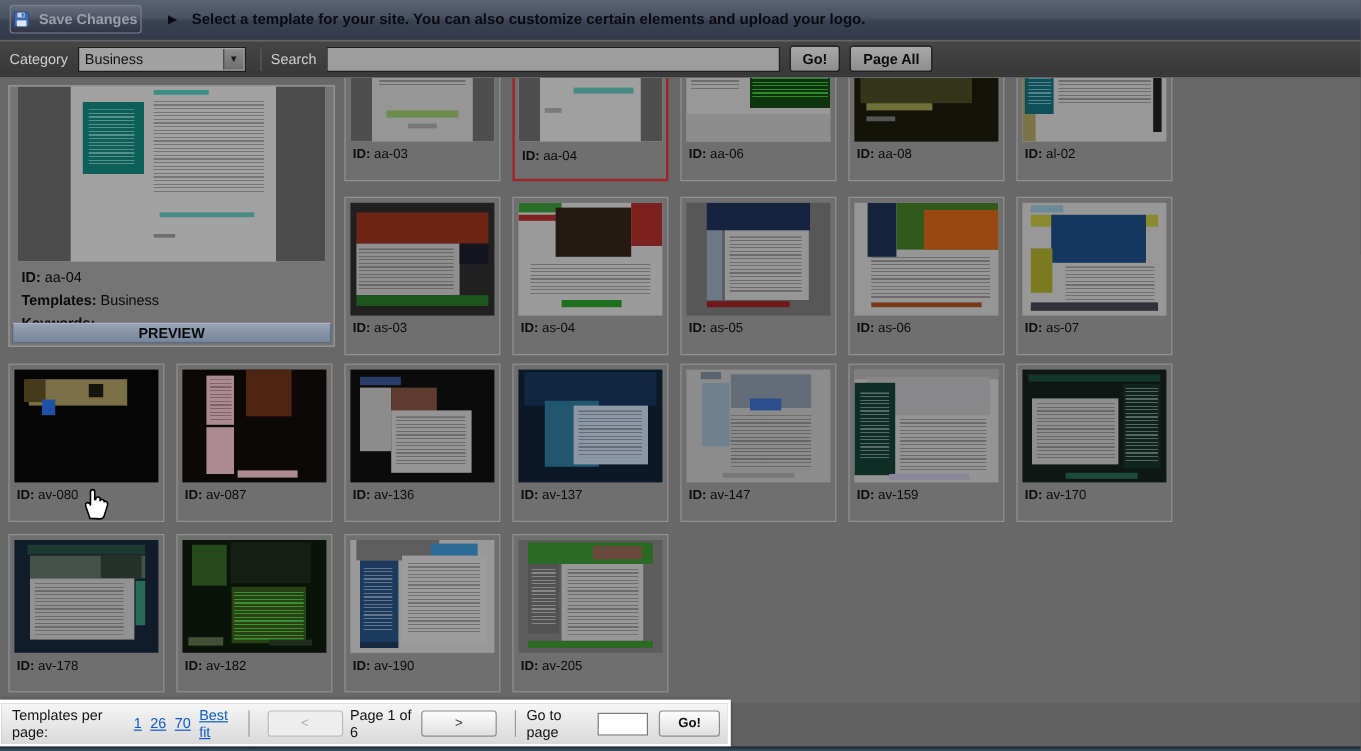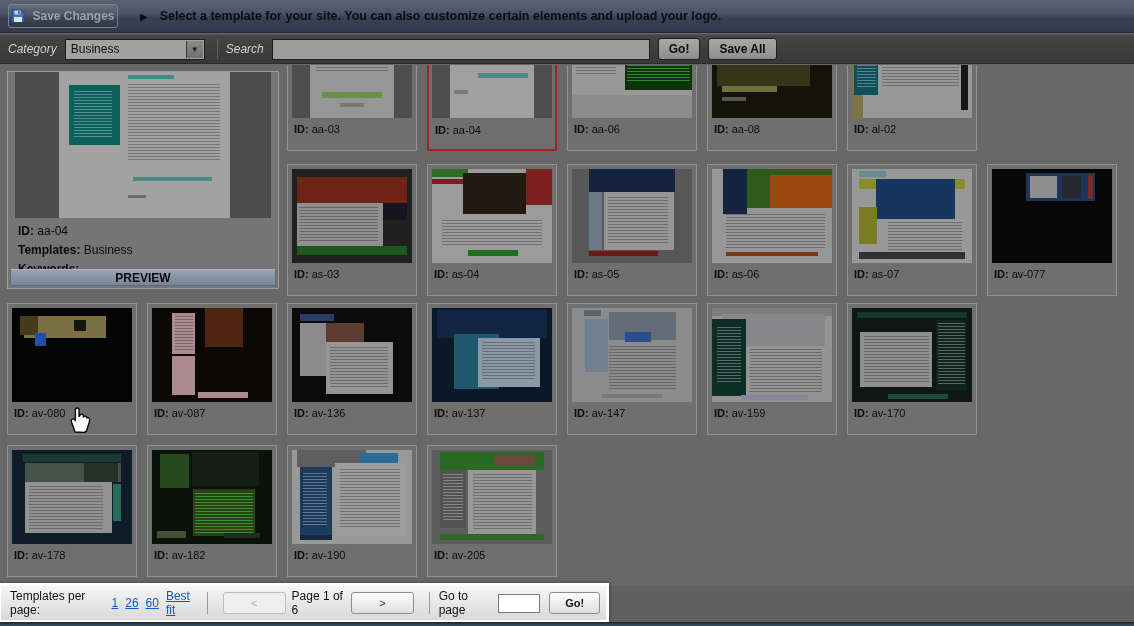--- a/index.html
+++ b/index.html
@@ -27,21 +27,21 @@
   #instr-arrow { margin-left:22px; color:#0b0b12; font-size:10px; }
   #instruction { margin-left:12px; font-weight:bold; color:#0b0b12; font-size:12.5px; }
 
   
   #toolbar {
     position:absolute; left:0; top:34px; width:1134px; height:30px;
     background:linear-gradient(#454545,#383838);
     border-top:1px solid #555; border-bottom:1px solid #2a2a2a;
     display:flex; align-items:center; color:#cfcfcf;
   }
-  .tb-label { margin-left:8px;font-style:italic; }
+  .tb-label { margin-left:8px; }
   #category-select {
     margin-left:8px; width:140px; height:21px; background:#a2a2a2;
     border:1px solid #1c1c1c; display:flex; align-items:center; position:relative;
     color:#101010;
   }
   #category-select .val { margin-left:5px; }
   #category-select .arrow-btn {
     position:absolute; right:1px; top:1px; bottom:1px; width:17px;
     background:linear-gradient(#8b8b8b,#6f6f6f); border-left:1px solid #3a3a3a;
     display:flex; align-items:center; justify-content:center; color:#1a1a1a; font-size:8px;
@@ -158,21 +158,21 @@
   <div id="toolbar">
     <span class="tb-label">Category</span>
     <div id="category-select">
       <span class="val">Business</span>
       <span class="arrow-btn">▼</span>
     </div>
     <div class="tb-sep"></div>
     <span class="tb-label">Search</span>
     <input id="search-input" type="text" value="" style="">
     <div class="tb-btn">Go!</div>
-    <div class="tb-btn">Save All</div>
+    <div class="tb-btn">Page All</div>
   </div>
 
   <div id="content">
 
     <div id="preview-panel">
       <div id="preview-image" style="background: rgb(158, 158, 158);">
           <div class="tl " style="left: 0%; top: 0%; width: 17%; height: 100%; background: rgb(76, 76, 76);"></div>
           <div class="tl " style="left: 84%; top: 0%; width: 16%; height: 100%; background: rgb(76, 76, 76);"></div>
           <div class="tl " style="left: 17%; top: 0%; width: 67%; height: 100%; background: rgb(162, 162, 162);"></div>
           <div class="tl " style="left: 21%; top: 9%; width: 20%; height: 41%; background: rgb(13, 95, 89);"></div>
@@ -290,29 +290,20 @@
           <div class="thumb" style="background: rgb(152, 152, 152);">
             <div class="tl " style="left: 6%; top: 2%; width: 22%; height: 7%; background: rgb(106, 138, 152);"></div>
             <div class="tl " style="left: 6%; top: 11%; width: 88%; height: 10%; background: rgb(138, 138, 48);"></div>
             <div class="tl " style="left: 20%; top: 11%; width: 66%; height: 42%; background: rgb(21, 54, 94);"></div>
             <div class="tl " style="left: 6%; top: 40%; width: 15%; height: 40%; background: rgb(123, 123, 34);"></div>
             <div class="tl noise-dark" style="left: 30%; top: 56%; width: 62%; height: 32%;"></div>
             <div class="tl " style="left: 6%; top: 88%; width: 88%; height: 8%; background: rgb(48, 48, 58);"></div>
           </div>
           <div class="card-label"><b>ID:</b> as-07</div>
         </div>
-        <div class="card">
-          <div class="thumb" style="background: rgb(7, 7, 7);">
-            <div class="tl " style="left: 28%; top: 4%; width: 58%; height: 30%; background: rgb(31, 53, 87);"></div>
-            <div class="tl " style="left: 32%; top: 7%; width: 22%; height: 24%; background: rgb(143, 143, 143);"></div>
-            <div class="tl " style="left: 58%; top: 7%; width: 16%; height: 24%; background: rgb(39, 39, 47);"></div>
-            <div class="tl " style="left: 80%; top: 6%; width: 4%; height: 26%; background: rgb(122, 42, 42);"></div>
-          </div>
-          <div class="card-label"><b>ID:</b> av-077</div>
-        </div>
       </div>
     <div class="grid-row row-2">
         <div class="card">
           <div class="thumb" style="background: rgb(5, 5, 5);">
             <div class="tl " style="left: 10%; top: 8%; width: 68%; height: 24%; background: rgb(123, 111, 69);"></div>
             <div class="tl " style="left: 7%; top: 9%; width: 15%; height: 20%; background: rgb(69, 58, 28);"></div>
             <div class="tl " style="left: 19%; top: 27%; width: 9%; height: 13%; background: rgb(33, 81, 165);"></div>
             <div class="tl " style="left: 52%; top: 13%; width: 10%; height: 11%; background: rgb(21, 21, 15);"></div>
           </div>
           <div class="card-label"><b>ID:</b> av-080</div>
@@ -428,21 +419,21 @@
           <div class="card-label"><b>ID:</b> av-205</div>
         </div>
       </div>
   </div>
 
   <div id="pagbar-dim"></div>
   <div id="pag-highlight">
     <span style="margin-left:9px;">Templates per page:</span>
     <a class="pg-link">1</a>
     <a class="pg-link">26</a>
-    <a class="pg-link">60</a>
+    <a class="pg-link">70</a>
     <a class="pg-link">Best fit</a>
     <div class="pg-sep"></div>
     <div class="pg-btn disabled">&lt;</div>
     <span>Page 1 of 6</span>
     <div class="pg-btn">&gt;</div>
     <div class="pg-sep"></div>
     <span>Go to page</span>
     <input id="goto-input" type="text" value="" style="">
     <div class="pg-btn" id="goto-go">Go!</div>
   </div>

